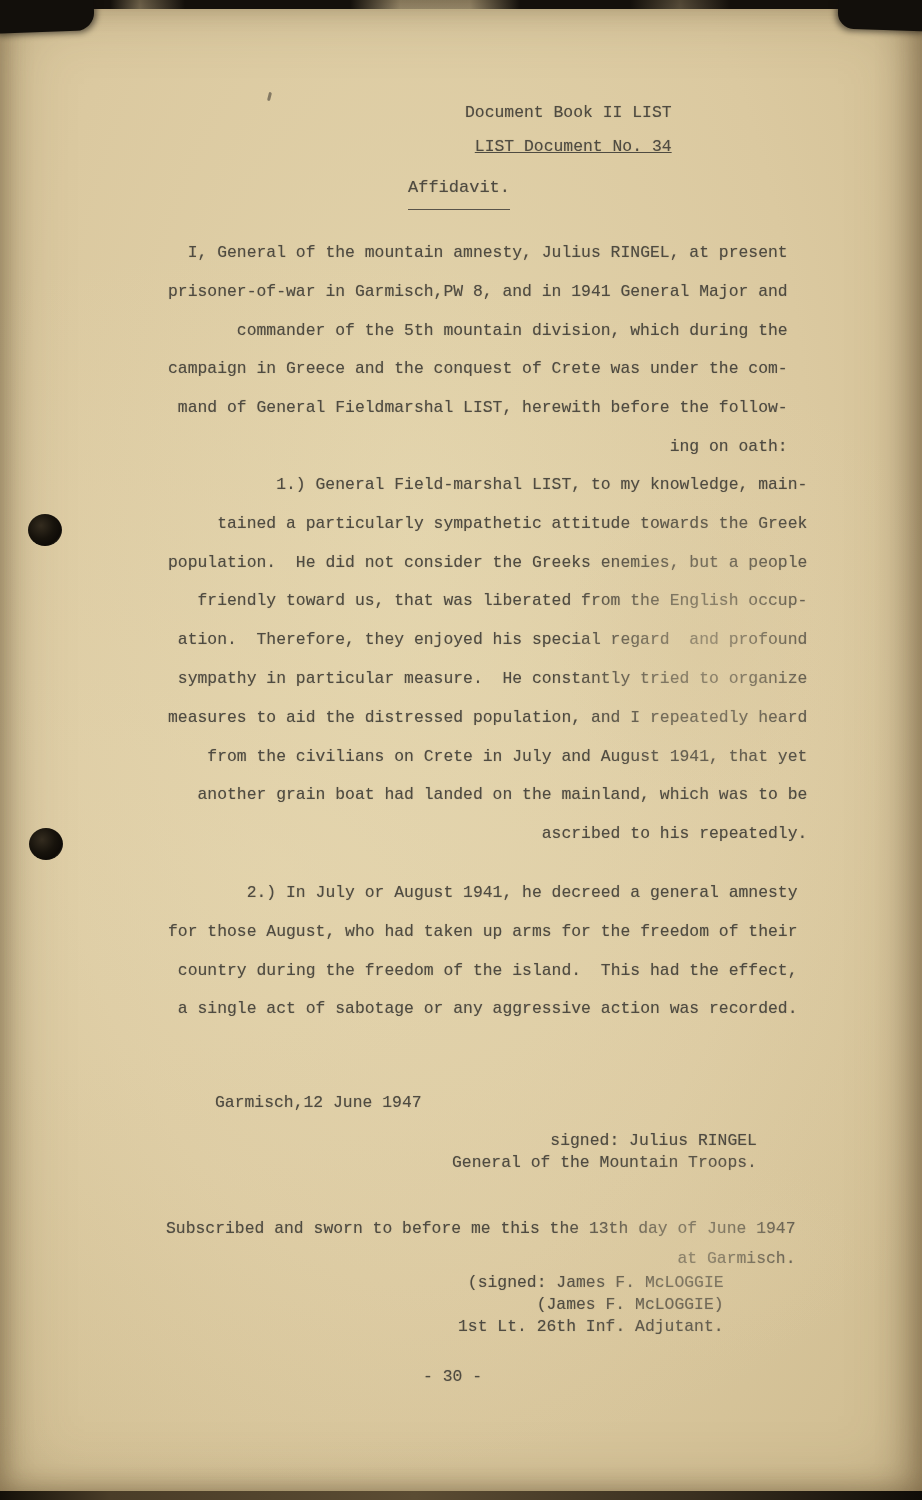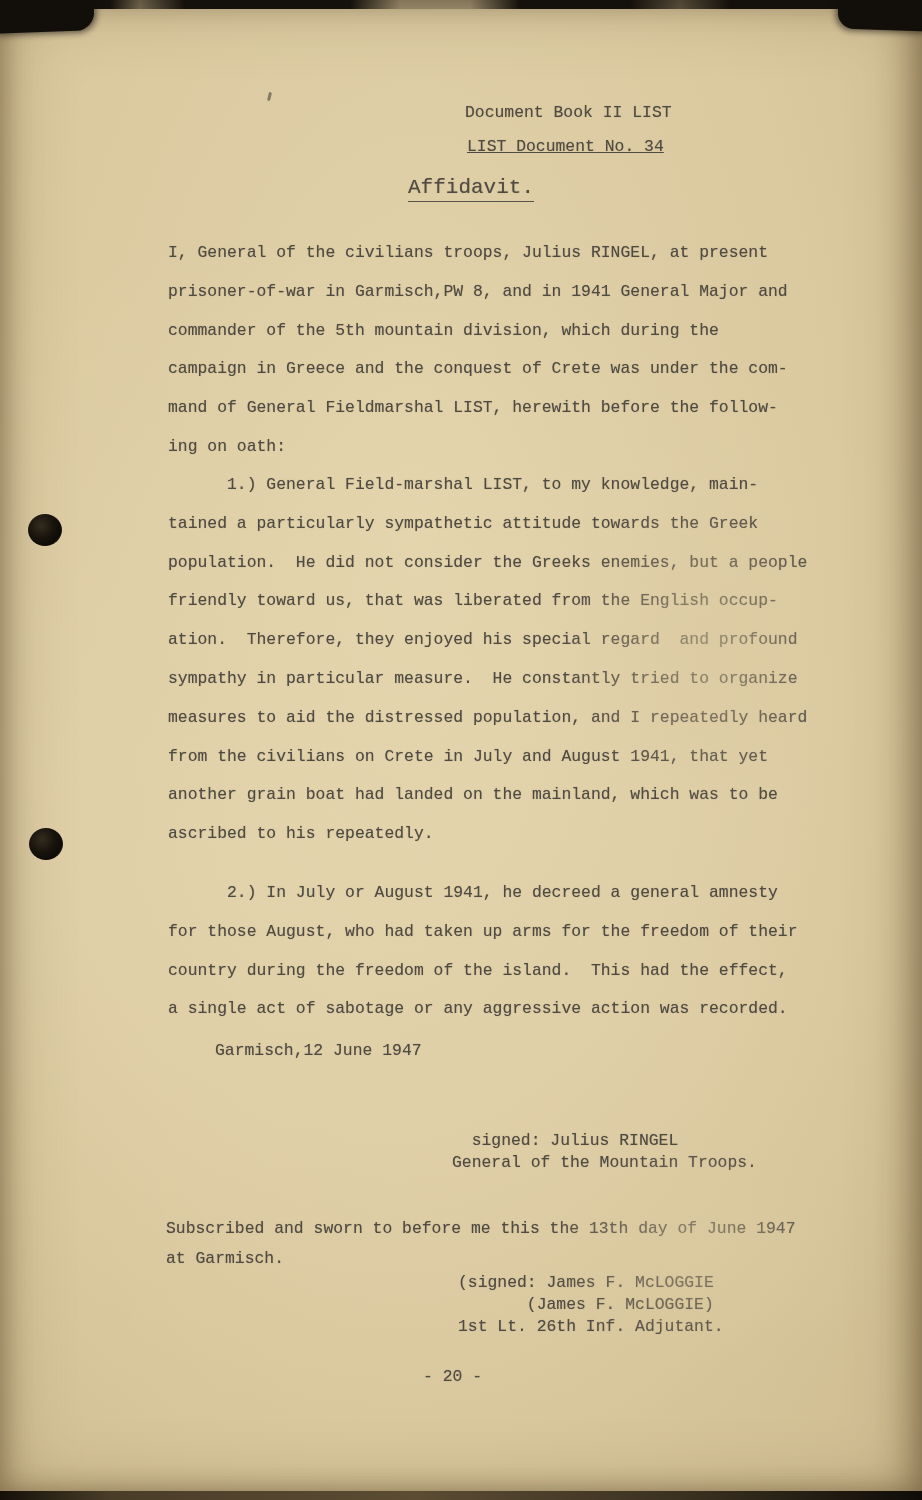--- a/index.html
+++ b/index.html
@@ -68,29 +68,29 @@
   .fade-1 {
     left: 560px; top: 480px; width: 300px; height: 330px;
     background: radial-gradient(ellipse at center, rgba(219,201,160,0.55), rgba(219,201,160,0) 70%);
   }
   .fade-2 {
     left: 540px; top: 1140px; width: 320px; height: 220px;
     background: radial-gradient(ellipse at center, rgba(219,201,160,0.5), rgba(219,201,160,0) 70%);
   }
   
   .doc-text { color: #4f4b41; text-shadow: 0 0 1px rgba(79,75,65,0.45); }
-  .block { position: absolute; }
+  .block { position: absolute; text-align: right; }
   .tline { white-space: pre; font-size: 16.4px; }
   .lh-body .tline { line-height: 38.8px; }
   .lh-head .tline { line-height: 34px; }
   .lh-sig .tline { line-height: 22px; }
   .lh-att .tline { line-height: 30px; }
   .title-line {
-    font-size: 21px; line-height: 24px;
-    border-bottom: 1.6px solid #59544a; padding-bottom: 1px;
+    font-size: 17px; line-height: 24px;
+    border-bottom: 1.6px solid #59544a; padding-bottom: 9px;
     display: inline-block;
   }
 </style>
 </head>
 <body>
 
 <div class="scan">
   <div class="paper"></div>
 
   <div class="film-top"></div>
@@ -105,21 +105,21 @@
   <div class="block lh-head doc-text" style="left:465px; top:96px;">
     <div class="tline">Document Book II LIST</div>
     <div class="tline" style="padding-left:2px;text-decoration:underline;">LIST Document No. 34</div>
   </div>
 
   <div class="block doc-text" style="left:408px; top:176px;">
     <span class="title-line">Affidavit.</span>
   </div>
 
   <div class="block lh-body doc-text" style="left:168px; top:234px;">
-    <div class="tline">I, General of the civilians troops, Julius RINGEL, at present</div>
+    <div class="tline">I, General of the mountain amnesty, Julius RINGEL, at present</div>
     <div class="tline">prisoner-of-war in Garmisch,PW 8, and in 1941 General Major and</div>
     <div class="tline">commander of the 5th mountain division, which during the</div>
     <div class="tline">campaign in Greece and the conquest of Crete was under the com-</div>
     <div class="tline">mand of General Fieldmarshal LIST, herewith before the follow-</div>
     <div class="tline">ing on oath:</div>
   </div>
 
   <div class="block lh-body doc-text" style="left:168px; top:466px;">
     <div class="tline">      1.) General Field-marshal LIST, to my knowledge, main-</div>
     <div class="tline">tained a particularly sympathetic attitude towards the Greek</div>
@@ -133,39 +133,39 @@
     <div class="tline">ascribed to his repeatedly.</div>
   </div>
 
   <div class="block lh-body doc-text" style="left:168px; top:874px;">
     <div class="tline">      2.) In July or August 1941, he decreed a general amnesty</div>
     <div class="tline">for those August, who had taken up arms for the freedom of their</div>
     <div class="tline">country during the freedom of the island.  This had the effect,</div>
     <div class="tline">a single act of sabotage or any aggressive action was recorded.</div>
   </div>
 
-  <div class="block lh-body doc-text" style="left:215px; top:1032px;">
+  <div class="block lh-body doc-text" style="left:215px; top:1084px;">
     <div class="tline">Garmisch,12 June 1947</div>
   </div>
 
   <div class="block lh-sig doc-text" style="left:452px; top:1130px;">
     <div class="tline">  signed: Julius RINGEL</div>
     <div class="tline">General of the Mountain Troops.</div>
   </div>
 
   <div class="block lh-att doc-text" style="left:166px; top:1214px;">
     <div class="tline">Subscribed and sworn to before me this the 13th day of June 1947</div>
     <div class="tline">at Garmisch.</div>
   </div>
 
   <div class="block lh-sig doc-text" style="left:458px; top:1272px;">
     <div class="tline">(signed: James F. McLOGGIE</div>
     <div class="tline">       (James F. McLOGGIE)</div>
     <div class="tline">1st Lt. 26th Inf. Adjutant.</div>
   </div>
 
   <div class="block lh-body doc-text" style="left:423px; top:1358px;">
-    <div class="tline">- 20 -</div>
+    <div class="tline">- 30 -</div>
   </div>
 
   <div class="fade-patch fade-1"></div>
   <div class="fade-patch fade-2"></div>
 </div>
 
 </body></html>

